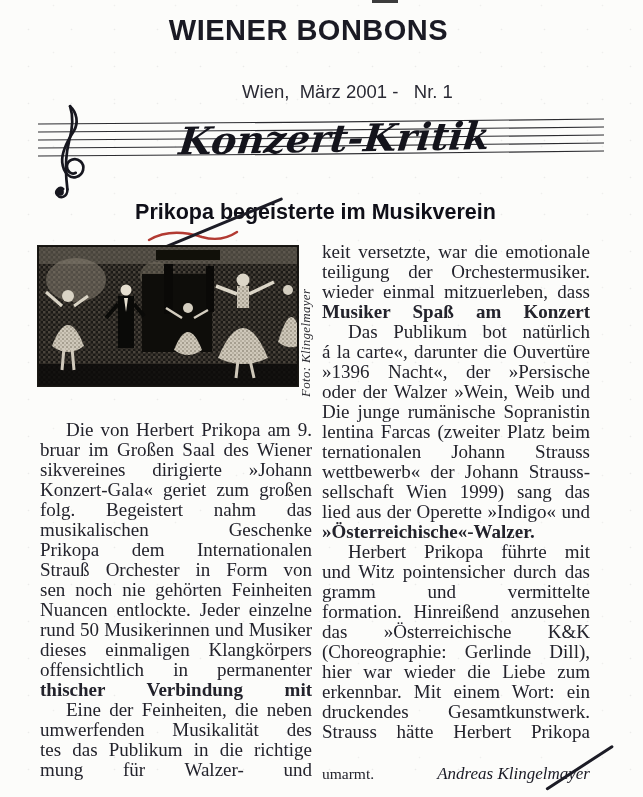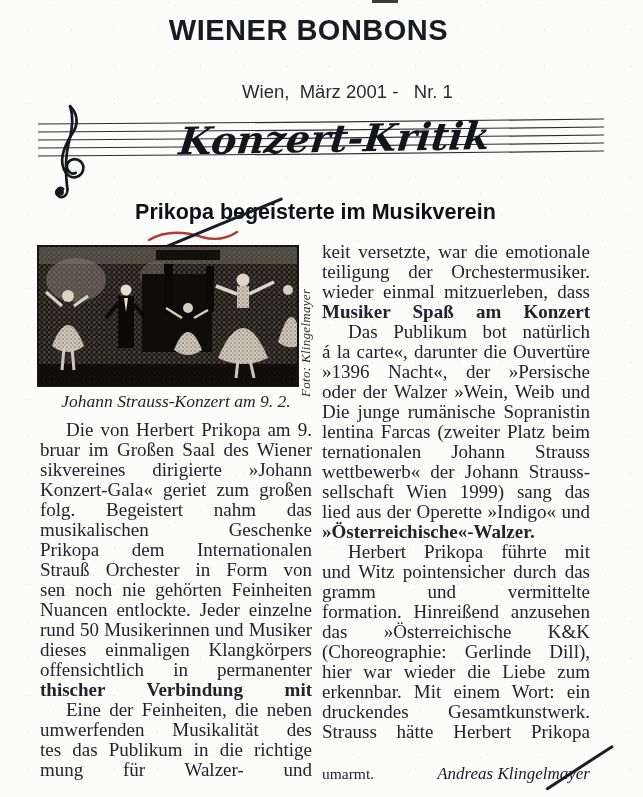--- a/index.html
+++ b/index.html
@@ -120,21 +120,20 @@
     <path d="M180,112 Q205,52 230,112 Q205,124 180,112" fill="url(#lace)"></path>
     <path d="M199,48 L178,40 M211,48 L236,36" stroke="#ddd7c9" stroke-width="3.5"></path>
     <path d="M200,114 L198,132 M212,114 L216,132" stroke="#cfc8ba" stroke-width="3"></path>
 
     <circle cx="250" cy="44" r="5" fill="#d4cec0"></circle>
     <path d="M240,96 Q252,56 260,80 L260,100 Q250,104 240,96" fill="url(#lace)"></path>
     <rect width="260" height="140" fill="none" stroke="#14120f" stroke-width="2"></rect>
   </svg>
 
   <div class="credit">Foto: Klingelmayer</div>
-  <div class="caption">Johann Strauss-Konzert am 9. 2.</div>
 
   <div class="colL">
     <div>
         <div class="ln ind">Die von Herbert Prikopa am 9. Fe-</div>
         <div class="ln">bruar im Großen Saal des Wiener Mu-</div>
         <div class="ln">sikvereines dirigierte »Johann Strauß</div>
         <div class="ln">Konzert-Gala« geriet zum großen Er-</div>
         <div class="ln">folg. Begeistert nahm das Publikum die</div>
         <div class="ln">musikalischen Geschenke entgegen, die</div>
         <div class="ln">Prikopa dem Internationalen Johann</div>

